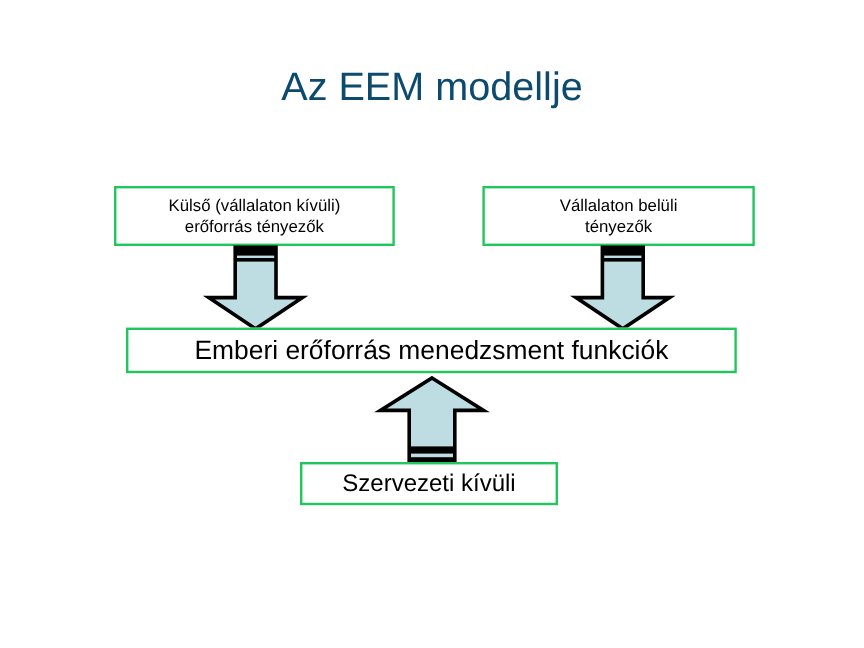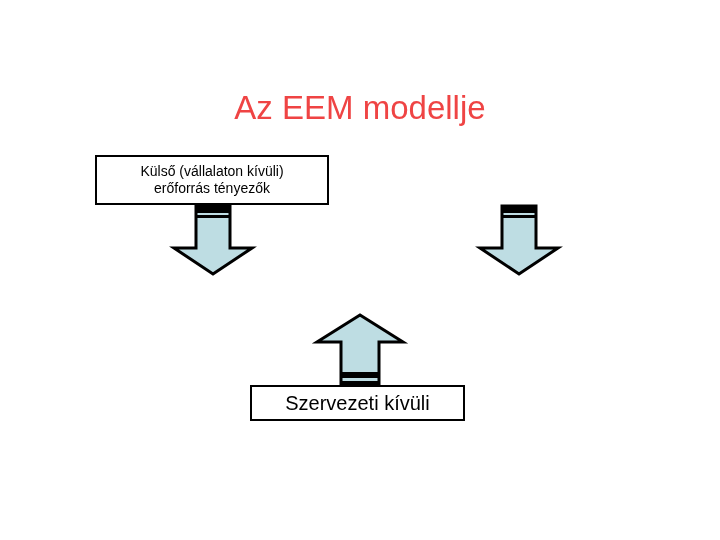--- a/index.html
+++ b/index.html
@@ -22,31 +22,30 @@
   .slide-title {
     position: absolute;
     left: 0;
     top: 52px;
     width: 720px;
     text-align: center;
     font-size: 33px;
     line-height: 40px;
     font-weight: 400;
     letter-spacing: 0px;
-    color: #ef4444;
+    color: #0c4a6e;
     white-space: nowrap;
-    margin-top: 36px;
   }
 
   
   .node {
     position: absolute;
     box-sizing: border-box;
     background: #ffffff;
-    border: 2px solid #000000;
+    border: 2px solid #22c55e;
     display: flex;
     align-items: center;
     justify-content: flex-start;
     text-align: center;
     color: #000000;
   }
   .node .node-label {
     display: block;
     width: 100%;
     padding: 0 4px;
@@ -129,37 +128,46 @@
 
   <div class="slide-title">Az EEM modellje</div>
 
   <div class="node" id="node-external">
     <span class="node-label">
       <span>Külső (vállalaton kívüli)</span><br>
       <span>erőforrás tényezők</span>
     </span>
   </div>
 
+  <div class="node" id="node-internal">
+    <span class="node-label">
+      <span>Vállalaton belüli</span><br>
+      <span>tényezők</span>
+    </span>
+  </div>
 
   <div class="block-arrow" id="arrow-external-down">
     <svg viewBox="0 0 82 72" preserveAspectRatio="none" aria-hidden="true">
       <polygon points="24,2 58,2 58,44 80,44 41,70 2,44 24,44" fill="#bedde3" stroke="#000000" stroke-width="3" stroke-linejoin="miter"></polygon>
       <rect x="24" y="2" width="34" height="7" fill="#000000"></rect>
       <rect x="24" y="11" width="34" height="3" fill="#000000"></rect>
     </svg>
   </div>
 
   <div class="block-arrow" id="arrow-internal-down">
     <svg viewBox="0 0 82 72" preserveAspectRatio="none" aria-hidden="true">
       <polygon points="24,2 58,2 58,44 80,44 41,70 2,44 24,44" fill="#bedde3" stroke="#000000" stroke-width="3" stroke-linejoin="miter"></polygon>
       <rect x="24" y="2" width="34" height="7" fill="#000000"></rect>
       <rect x="24" y="11" width="34" height="3" fill="#000000"></rect>
     </svg>
   </div>
 
+  <div class="node" id="node-hrm">
+    <span class="node-label">Emberi erőforrás menedzsment funkciók</span>
+  </div>
 
   <div class="block-arrow" id="arrow-goals-up">
     <svg viewBox="0 0 90 76" preserveAspectRatio="none" aria-hidden="true">
       <polygon points="45,3 88,30 64,30 64,73 26,73 26,30 2,30" fill="#bedde3" stroke="#000000" stroke-width="3" stroke-linejoin="miter"></polygon>
       <rect x="26" y="60" width="38" height="6" fill="#000000"></rect>
       <rect x="26" y="69" width="38" height="5" fill="#000000"></rect>
     </svg>
   </div>
 
   <div class="node" id="node-goals">

